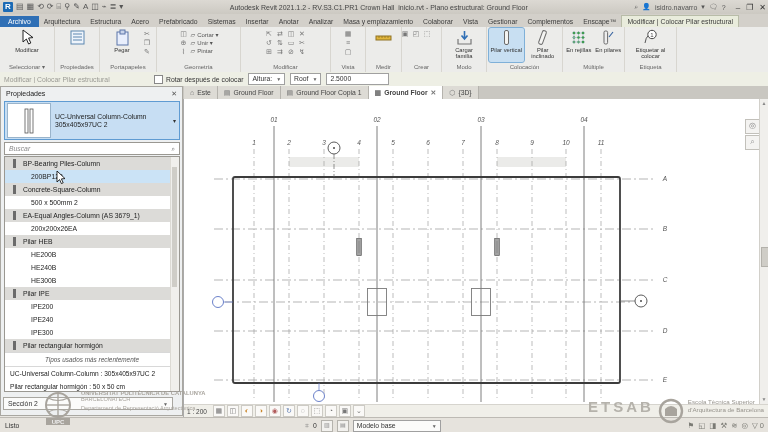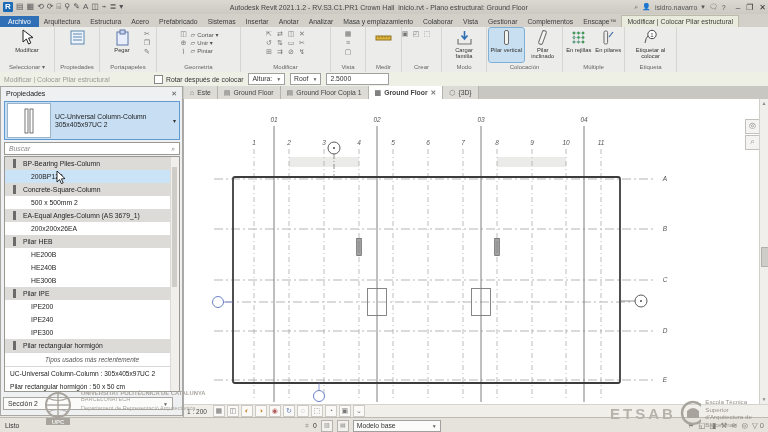--- a/index.html
+++ b/index.html
@@ -618,21 +618,21 @@
       <path d="M8 8 Q18 13 28 8 M8 22 Q18 17 28 22" fill="none" stroke="#a8a49d" stroke-width="1.2"></path>
       <rect x="6" y="28" width="24" height="7" fill="#a8a49d"></rect>
       <text x="18" y="34" font-size="6" fill="#eee" text-anchor="middle" font-family="Liberation Sans, sans-serif" font-weight="bold">UPC</text>
     </svg>
     <div class="upc-text">
       <div><b>UNIVERSITAT POLITÈCNICA DE CATALUNYA</b></div>
       <div>BARCELONATECH</div>
       <div style="margin-top:2px">Departament de Representació Arquitectònica</div>
     </div>
   </div>
-  <div class="wm abs" style="left:610px;top:398px;display:flex;gap:4px;align-items:center;">
+  <div class="wm abs" style="left:588px;top:398px;display:flex;gap:4px;">
     <span class="etsab">ETSAB</span>
     <svg width="26" height="26">
       <circle cx="13" cy="13" r="11" fill="none" stroke="#a8a49d" stroke-width="2.4"></circle>
       <path d="M7 18 V11 Q13 5 19 11 V18 Z" fill="#a8a49d"></path>
     </svg>
     <div class="school">
       <div>Escola Tècnica Superior</div>
       <div>d'Arquitectura de Barcelona</div>
     </div>
   </div>

